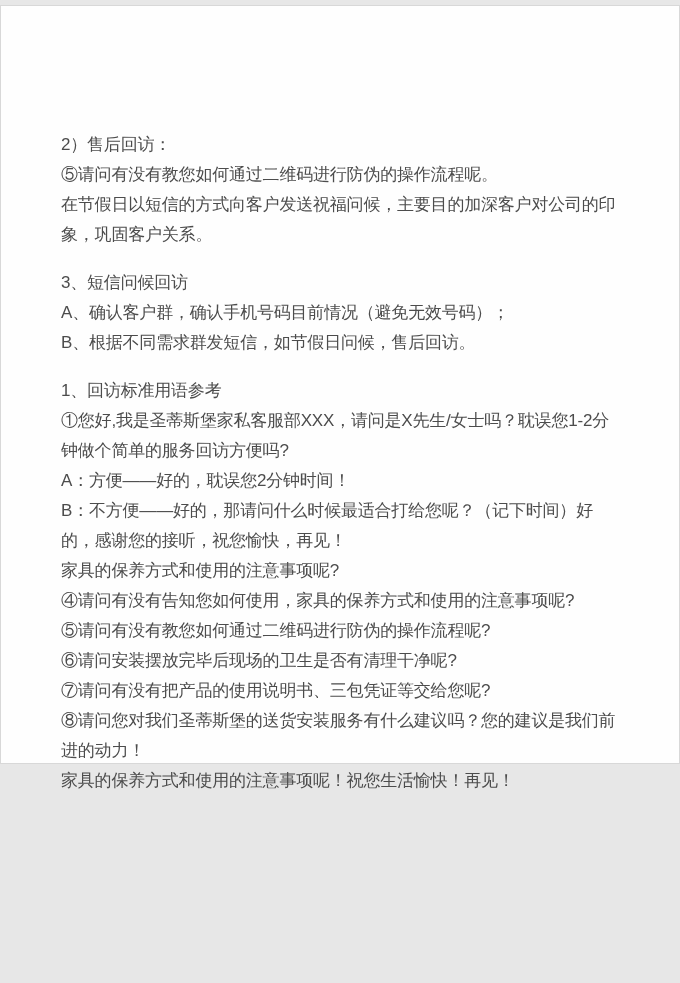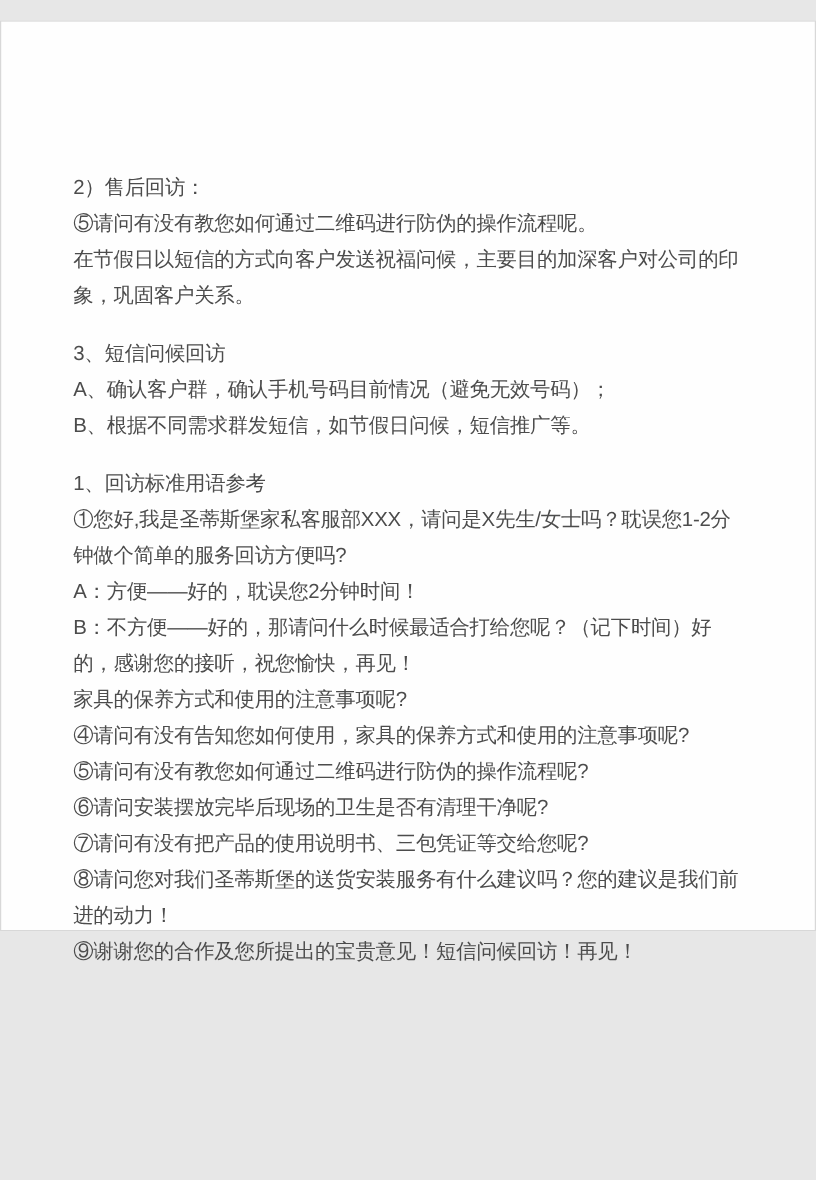--- a/index.html
+++ b/index.html
@@ -9,21 +9,21 @@
   body {
     width: 680px;
     height: 983px;
     background: #e7e7e7;
     font-family: "Liberation Sans", sans-serif;
     overflow: hidden;
     position: relative;
   }
   .page {
     position: absolute;
-    top: 17px;
+    top: 5px;
     left: 0;
     width: 680px;
     height: 759px;
     box-sizing: border-box;
     background: #fefefe;
     border: 1px solid #d8d8d8;
     border-bottom: 1px solid #e2e2e2;
   }
   .content {
     box-sizing: border-box;
@@ -47,27 +47,27 @@
 <body style="background: rgb(231, 231, 231);">
 
 <div class="page" style="background: rgb(254, 254, 254); border-color: rgb(216, 216, 216);">
   <div class="content" id="doc-content" style="color: rgb(76, 76, 76);">
       <p class="para">2）售后回访：</p>
       <p class="para">⑤请问有没有教您如何通过二维码进行防伪的操作流程呢。</p>
       <p class="para">在节假日以短信的方式向客户发送祝福问候，主要目的加深客户对公司的印象，巩固客户关系。</p>
       <div class="spacer"></div>
       <p class="para">3、短信问候回访</p>
       <p class="para">A、确认客户群，确认手机号码目前情况（避免无效号码）；</p>
-      <p class="para">B、根据不同需求群发短信，如节假日问候，短信推广等。</p>
+      <p class="para">B、根据不同需求群发短信，如节假日问候，售后回访。</p>
       <div class="spacer"></div>
       <p class="para">1、回访标准用语参考</p>
       <p class="para">①您好,我是圣蒂斯堡家私客服部XXX，请问是X先生/女士吗？耽误您1-2分钟做个简单的服务回访方便吗?</p>
       <p class="para">A：方便——好的，耽误您2分钟时间！</p>
       <p class="para">B：不方便——好的，那请问什么时候最适合打给您呢？（记下时间）好的，感谢您的接听，祝您愉快，再见！</p>
       <p class="para">家具的保养方式和使用的注意事项呢?</p>
       <p class="para">④请问有没有告知您如何使用，家具的保养方式和使用的注意事项呢?</p>
       <p class="para">⑤请问有没有教您如何通过二维码进行防伪的操作流程呢?</p>
       <p class="para">⑥请问安装摆放完毕后现场的卫生是否有清理干净呢?</p>
       <p class="para">⑦请问有没有把产品的使用说明书、三包凭证等交给您呢?</p>
       <p class="para">⑧请问您对我们圣蒂斯堡的送货安装服务有什么建议吗？您的建议是我们前进的动力！</p>
-      <p class="para">⑨谢谢您的合作及您所提出的宝贵意见！短信问候回访！再见！</p>
+      <p class="para">家具的保养方式和使用的注意事项呢！祝您生活愉快！再见！</p>
     </div>
 </div>
 
 </body></html>

